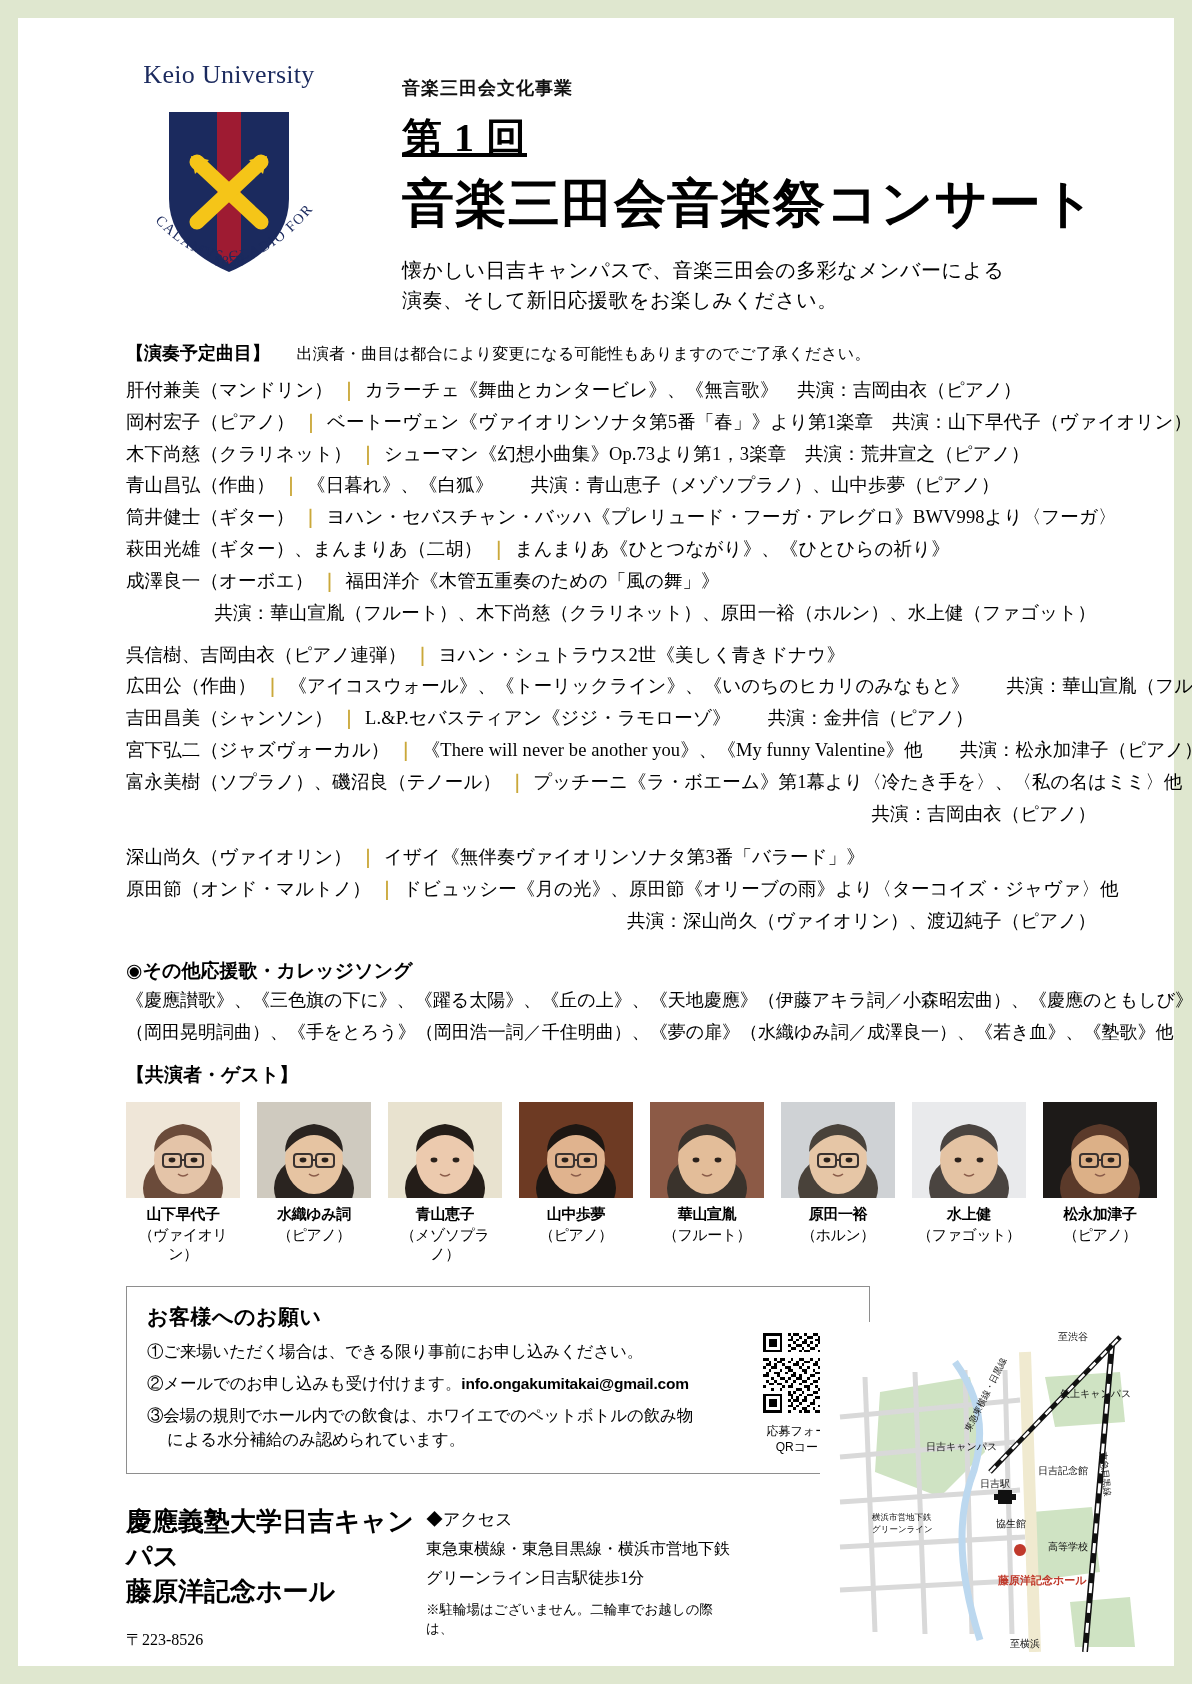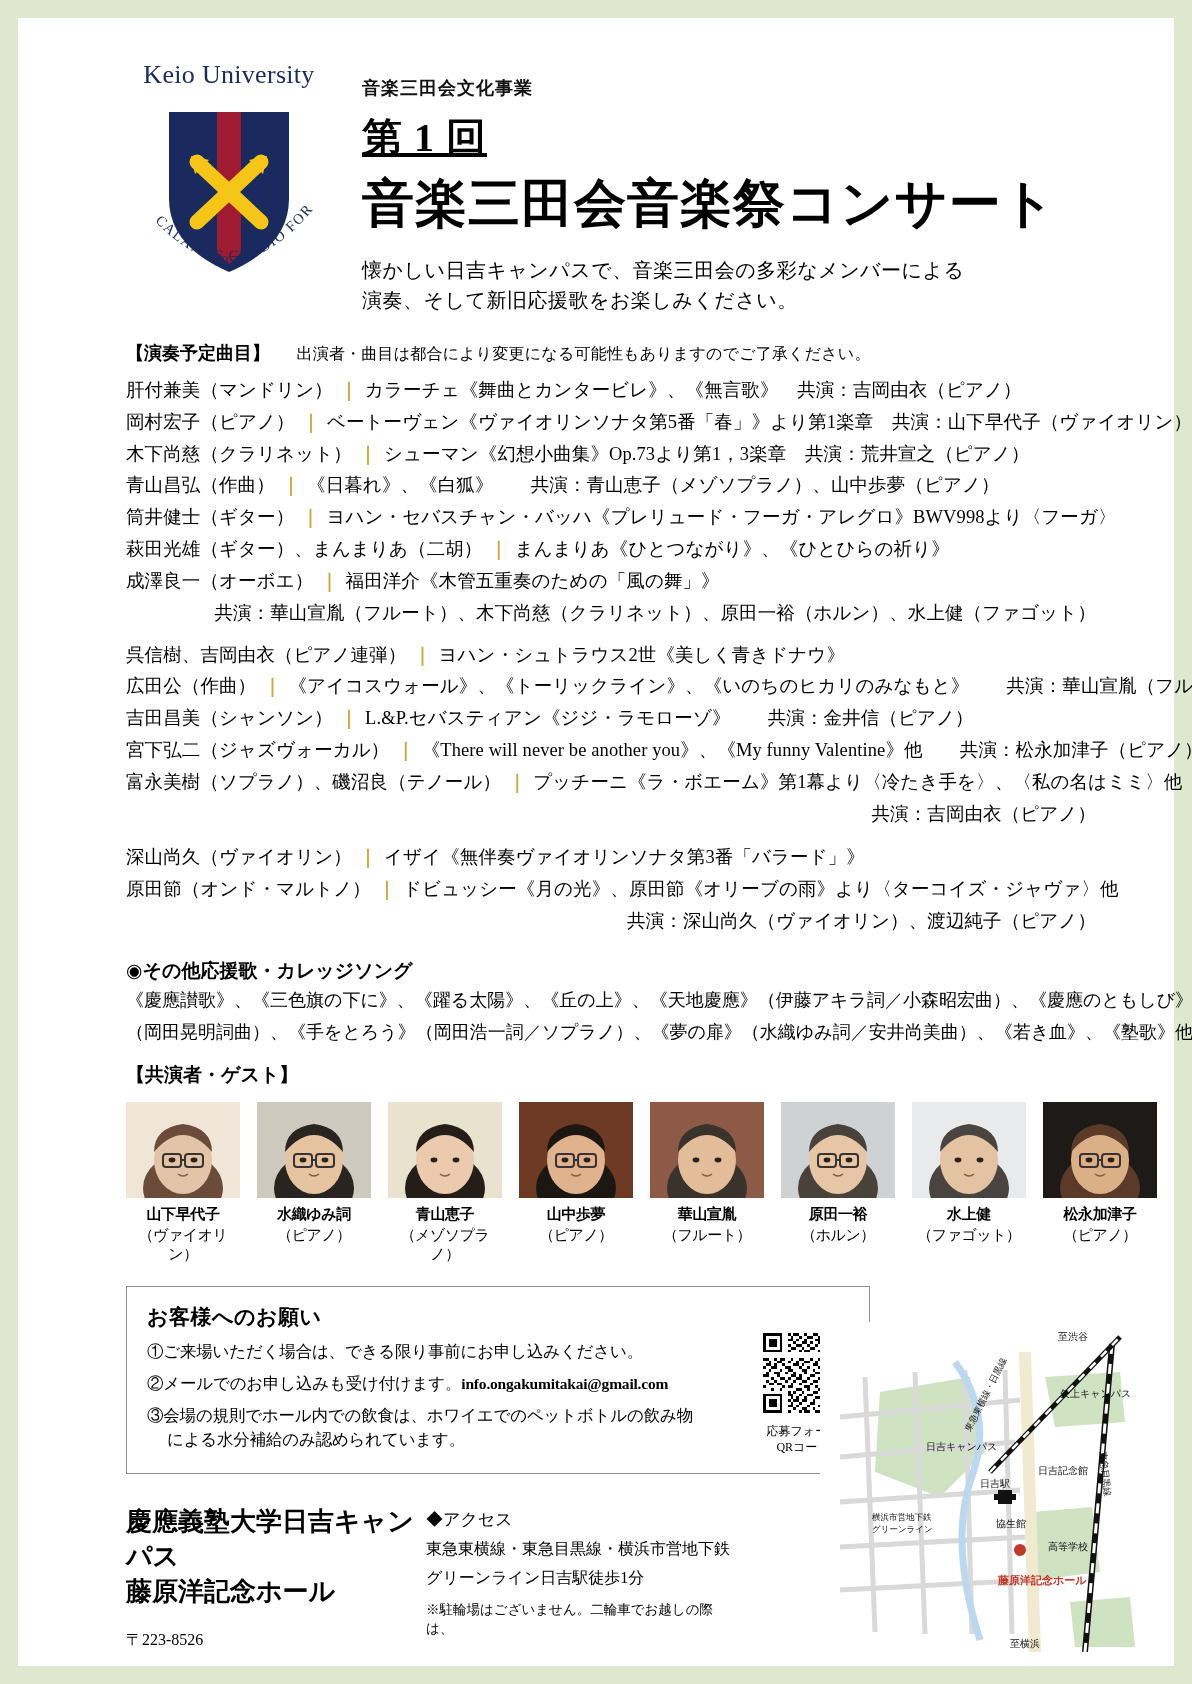--- a/index.html
+++ b/index.html
@@ -10,21 +10,21 @@
     overflow: hidden;
   }
   .page {
     position: absolute;
     left: 18px; top: 18px;
     width: 1156px; height: 1648px;
     background: #ffffff;
   }
 
   
-  .header { display: flex; padding: 42px 0 0 96px; }
+  .header { display: flex; padding: 42px 0 0 96px; gap: 40px; }
   .crest-block { width: 230px; text-align: center; flex: 0 0 230px; }
   .crest-word { color: #1b2a5e; font-size: 26px; letter-spacing: .3px;
                 font-family: "Liberation Serif", serif; }
   .crest-svg { margin-top: 4px; }
   .title-block { padding-left: 18px; padding-top: 16px; }
   .kicker { font-size: 18px; letter-spacing: 1px; color: #111;
             font-family: "Liberation Sans", sans-serif; font-weight: 600; }
   .dai { font-size: 40px; font-weight: 700; margin-top: 10px; letter-spacing: 1px; text-decoration: underline; }
   .main-title { font-size: 52px; font-weight: 700; margin-top: 4px; letter-spacing: 1px;
                 white-space: nowrap; }
@@ -51,21 +51,21 @@
   .gname { font-size: 15px; margin-top: 7px; font-family: "Liberation Sans", sans-serif;
            font-weight: 600; letter-spacing: -.4px; }
   .ginst { font-size: 15px; margin-top: 2px; font-family: Liberation Mono, monospace;
            letter-spacing: -.5px; }
 
   
   .notice-wrap { padding: 0 70px 0 108px; margin-top: 22px; }
   .notice {
     border: 1.5px solid #8e8e8e; padding: 16px 18px 18px 20px;
     display: flex; width: 744px;
-    font-family: Liberation Serif, serif;
+    font-family: Liberation Sans, sans-serif;
   }
   .notice-text { flex: 1; }
   .notice-title { font-size: 21px; font-weight: 700; letter-spacing: .5px; }
   .notice-item { font-size: 16.5px; margin-top: 10px; letter-spacing: -.2px; }
   .notice-item .mail { font-weight: 700; font-size: 15.5px; }
   .notice-item.cont { margin-top: 2px; padding-left: 20px; }
   .qr-block { width: 96px; text-align: center; padding-top: 30px; }
   .qr { width: 80px; height: 80px; margin: 0 auto; }
   .qr-cap { font-size: 12px; margin-top: 6px; line-height: 1.35; }
 
@@ -144,21 +144,21 @@
       </div>
     <div class="prog-line indent">共演：吉岡由衣（ピアノ）</div>
     <div class="prog-list" id="prog-list-3" style="margin-top:12px">
         <div class="prog-line"><span>深山尚久（ヴァイオリン）</span><span class="sep">｜</span><span>イザイ《無伴奏ヴァイオリンソナタ第3番「バラード」》</span></div>
         <div class="prog-line"><span>原田節（オンド・マルトノ）</span><span class="sep">｜</span><span>ドビュッシー《月の光》、原田節《オリーブの雨》より〈ターコイズ・ジャヴァ〉他</span></div>
       </div>
     <div class="prog-line indent">共演：深山尚久（ヴァイオリン）、渡辺純子（ピアノ）</div>
 
     <div class="other-head">◉その他応援歌・カレッジソング</div>
     <div class="other-line">《慶應讃歌》、《三色旗の下に》、《躍る太陽》、《丘の上》、《天地慶應》（伊藤アキラ詞／小森昭宏曲）、《慶應のともしび》</div>
-    <div class="other-line">（岡田晃明詞曲）、《手をとろう》（岡田浩一詞／ソプラノ）、《夢の扉》（水織ゆみ詞／安井尚美曲）、《若き血》、《塾歌》他</div>
+    <div class="other-line">（岡田晃明詞曲）、《手をとろう》（岡田浩一詞／千住明曲）、《夢の扉》（水織ゆみ詞／成澤良一）、《若き血》、《塾歌》他</div>
   </div>
 
   <div class="guests">
     <div class="guests-head">【共演者・ゲスト】</div>
     <div class="guest-row" id="guest-row">
         <div class="guest">
           <div class="photo"><svg width="114" height="96" viewBox="0 0 114 96">
               <rect width="114" height="96" fill="#efe6d8"></rect>
               <ellipse cx="57" cy="86" rx="40" ry="34" fill="#6b4b3a"></ellipse>
               <ellipse cx="57" cy="58" rx="29" ry="34" fill="#e4c4a8"></ellipse>

